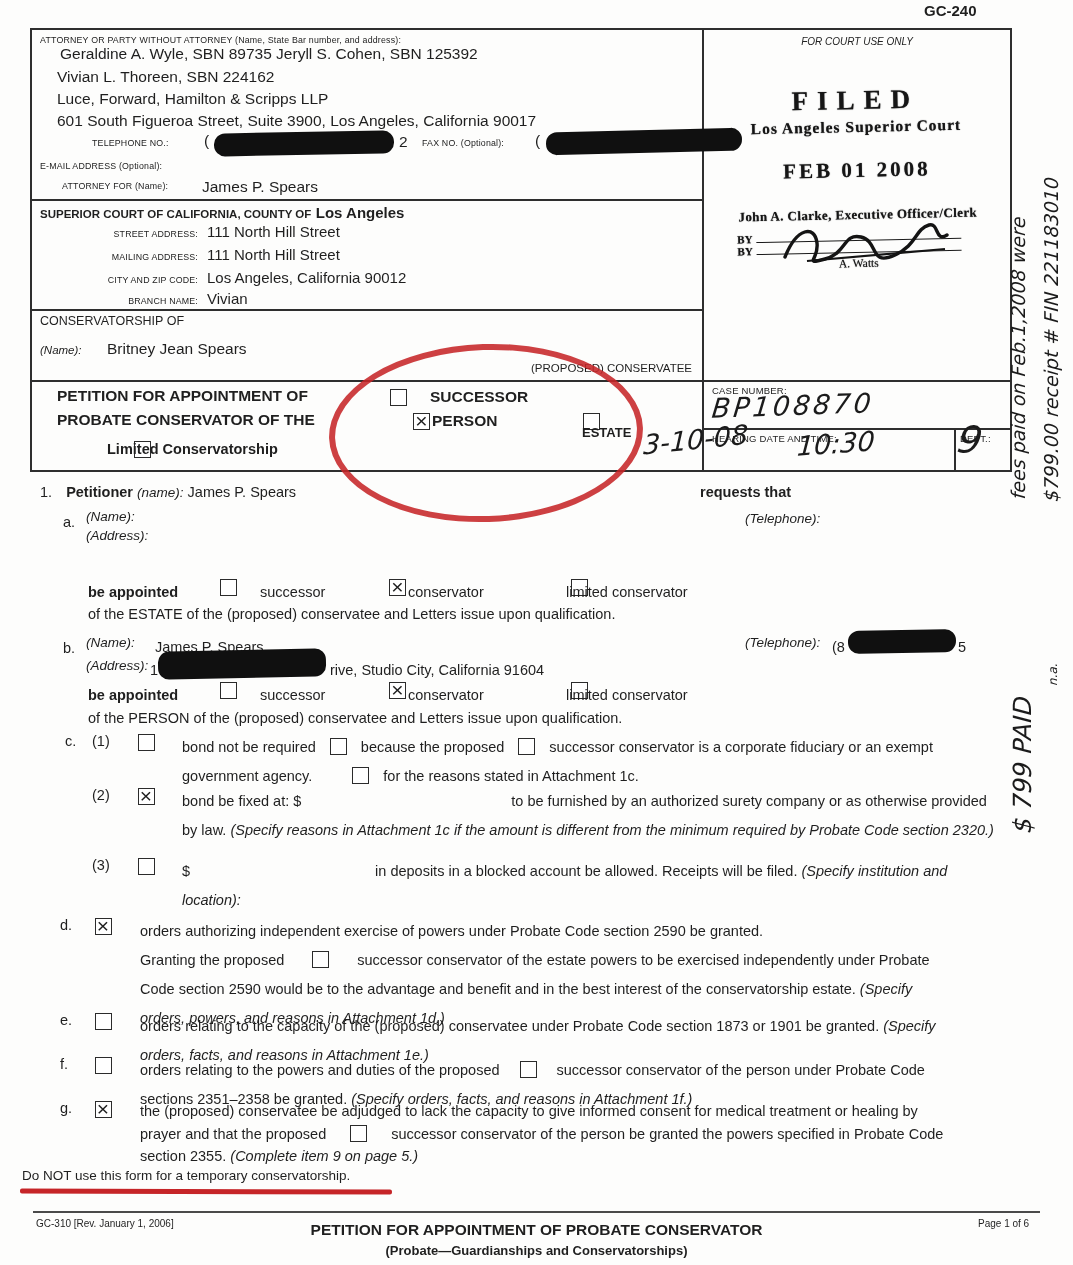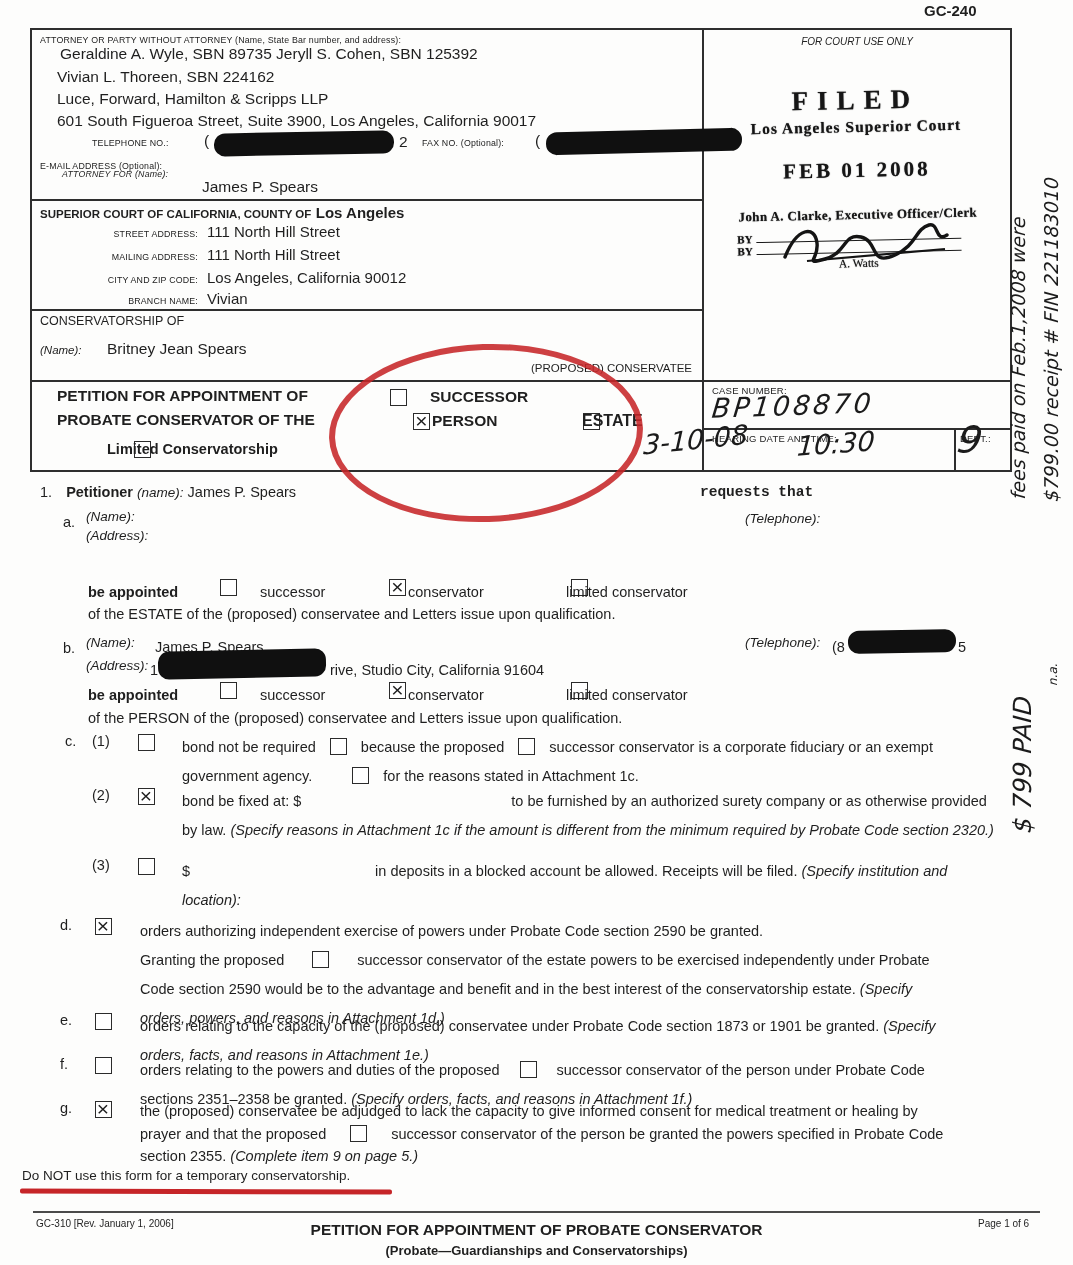--- a/index.html
+++ b/index.html
@@ -85,21 +85,21 @@
 
     <div class="abs lbl" style="left:60px; top:108px; width:106px; ">TELEPHONE NO.:</div>
     <div class="abs val" style="left:172px; top:102px;">(</div>
     <div class="redact" style="left:182px; top:102px; width:180px; transform:rotate(-1deg);"></div>
     <div class="abs val" style="left:367px; top:103px;">2</div>
     <div class="abs lbl" style="left:390px; top:108px;">FAX NO. (Optional):</div>
     <div class="abs val" style="left:503px; top:102px;">(</div>
     <div class="redact" style="left:514px; top:100px; width:196px; transform:rotate(-1.4deg);"></div>
 
     <div class="abs lbl" style="left:8px; top:131px;">E-MAIL ADDRESS (Optional):</div>
-    <div class="abs lbl" style="left:30px; top:139px;font-style:italic;">ATTORNEY FOR (Name):</div>
+    <div class="abs lbl" style="left:30px; top:151px;">ATTORNEY FOR (Name):</div>
     <div class="abs val" style="left:170px; top:148px;">James P. Spears</div>
 
     
     <div class="abs lbl-i" style="left:672px; top:6px; width:306px; text-align:center;">FOR COURT USE ONLY</div>
     <div class="abs stamp" style="left:690px; top:55px; width:270px;">
       <div class="filed">FILED</div>
       <div class="court">Los Angeles Superior Court</div>
       <div class="date">FEB 01 2008</div>
       <div class="clerk">John A. Clarke, Executive Officer/Clerk</div>
       <div class="by-row" style="margin-top:8px;"><span>BY</span><span class="by-line"></span></div>
@@ -132,21 +132,21 @@
     <div class="abs" style="left:410px; top:332px; width:250px; text-align:right; font-size:11.5px;">(PROPOSED) CONSERVATEE</div>
 
     
     <div class="abs b" style="left:25px; top:357px; font-size:15.5px;">PETITION FOR APPOINTMENT OF</div>
     <span class="cb abs" style="left:358px; top:359px;"></span>
     <div class="abs b" style="left:398px; top:358px; font-size:15.5px;">SUCCESSOR</div>
     <div class="abs b" style="left:25px; top:381px; font-size:15.5px;">PROBATE CONSERVATOR OF THE</div>
     <span class="cb abs checked" style="left:360px; top:383px;"></span>
     <div class="abs b" style="left:400px; top:382px; font-size:15.5px;">PERSON</div>
     <span class="cb abs" style="left:508px; top:383px;"></span>
-    <div class="abs b" style="left:550px; top:382px; font-size:16px;">ESTATE</div>
+    <div class="abs b" style="left:550px; top:395px; font-size:13px;">ESTATE</div>
     <span class="cb abs" style="left:38px; top:411px;"></span>
     <div class="abs b" style="left:75px; top:411px; font-size:14.5px;">Limited Conservatorship</div>
 
     
     <div class="abs lbl" style="left:680px; top:355px; font-size:9.5px;">CASE NUMBER:</div>
     <div class="abs lbl" style="left:680px; top:403px; font-size:9.5px;">HEARING DATE AND TIME:</div>
     <div class="abs lbl" style="left:928px; top:403px; font-size:9.5px;">DEPT.:</div>
   </div>
 
   <div class="abs hand" style="left:712px; top:390px; font-size:27px; letter-spacing:3px; transform:rotate(-2deg) skewX(-8deg);">BP108870</div>
@@ -164,21 +164,21 @@
   </div>
 
   <div class="red-ellipse"></div>
 
   <div class="abs body-txt" style="left:40px; top:478px;">
     <span>1.</span>
     <span class="b" style="margin-left:10px;">Petitioner</span>
     <span class="it-lbl">(name):</span>
     <span>James P. Spears</span>
   </div>
-  <div class="abs body-txt b" style="left:700px; top:478px;font-family:Liberation Mono, monospace;">requests that</div>
+  <div class="abs body-txt b" style="left:700px; top:478px;">requests that</div>
 
   <div class="abs body-txt" style="left:63px; top:508px;">a.</div>
   <div class="abs it-lbl" style="left:86px; top:509px;">(Name):</div>
   <div class="abs it-lbl" style="left:86px; top:528px;">(Address):</div>
   <div class="abs it-lbl" style="left:745px; top:511px;">(Telephone):</div>
 
   <div class="abs" style="left:0; top:578px; width:1008px; height:22px;">
     <span class="abs body-txt b" style="left:88px;">be appointed</span>
     <span class="cb abs" style="left:220px; top:1px;"></span>
     <span class="abs body-txt" style="left:260px;">successor</span>

